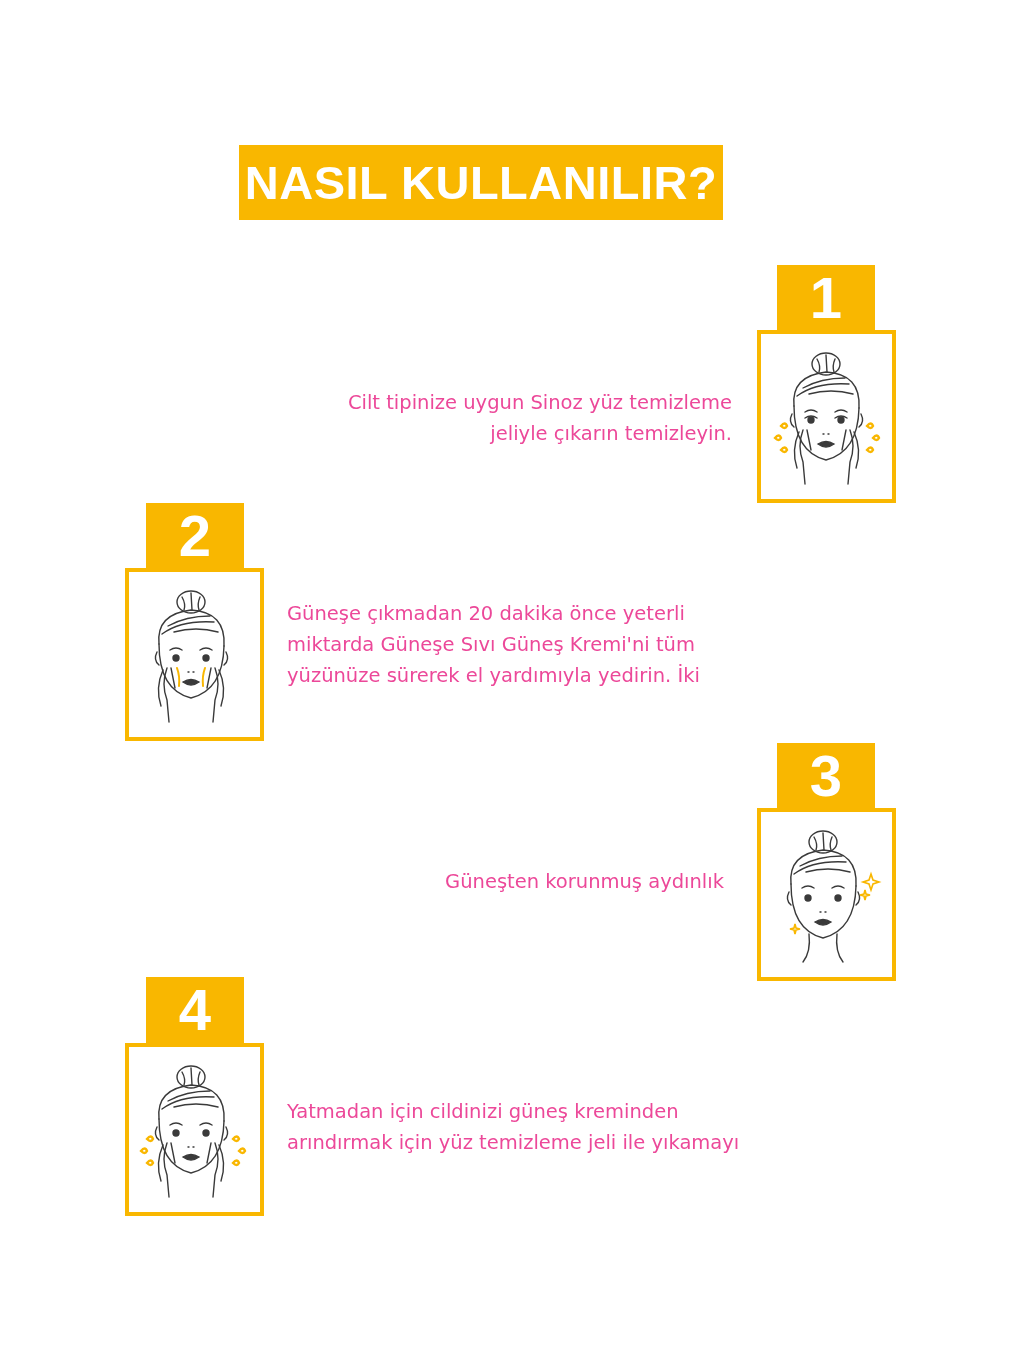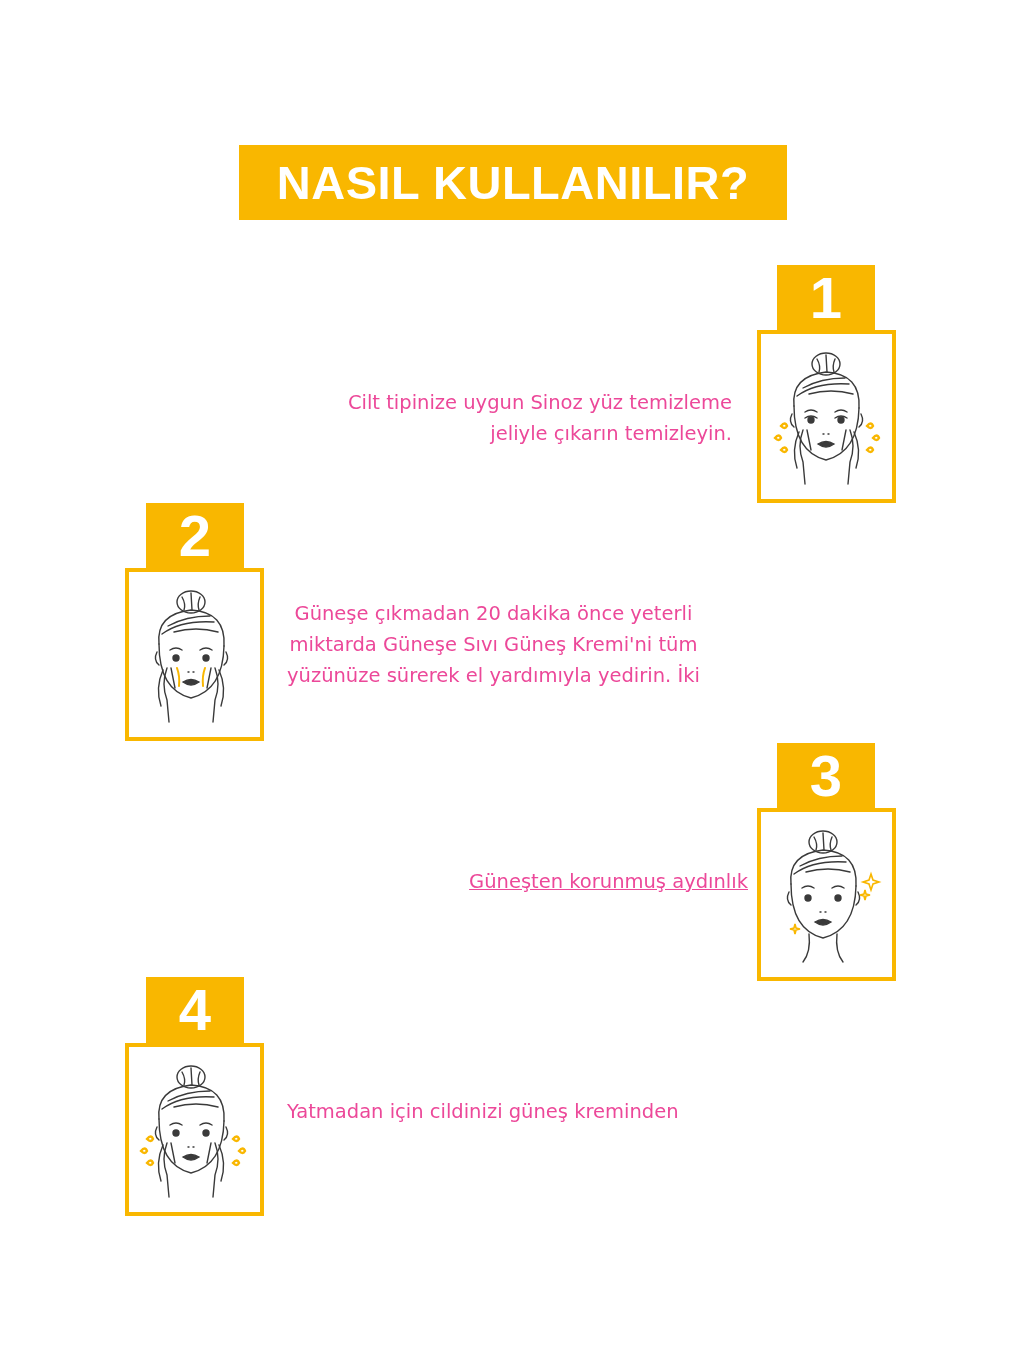--- a/index.html
+++ b/index.html
@@ -1,17 +1,17 @@
 <!DOCTYPE html>
 <html><head>
 <meta charset="utf-8">
 <style>
   html, body { margin: 0; padding: 0; background: #ffffff; }
   body { width: 1020px; height: 1360px; position: relative; overflow: hidden; font-family: "DejaVu Sans", sans-serif; }
-  .title-banner { position: absolute; left: 239px; top: 145px; width: 548px; height: 75px; background: #F9B700; display: flex; align-items: center; justify-content: center; }
+  .title-banner { position: absolute; left: 239px; top: 145px; width: 484px; height: 75px; background: #F9B700; display: flex; align-items: center; justify-content: center; }
   .title-text { color: #ffffff; font-family: "Liberation Sans", sans-serif; font-weight: 700; font-size: 47px; letter-spacing: 0.5px; }
   .step-tab { position: absolute; width: 98px; height: 66px; background: #F9B700; display: flex; align-items: center; justify-content: center; }
   .step-num { color: #ffffff; font-family: "Liberation Sans", sans-serif; font-weight: 700; font-size: 58px; line-height: 1; }
   .step-frame { position: absolute; width: 131px; height: 165px; border: 4px solid #F9B700; background: #ffffff; }
   .step-frame svg { position: absolute; left: 0; top: 0; width: 131px; height: 165px; }
   .step-text { position: absolute; color: #ec4899; font-family: "DejaVu Sans", sans-serif; font-size: 19.5px; line-height: 31px; white-space: nowrap; }
   .step-text.right { text-align: right; }
   .line { display: block; }
 </style>
 </head>
@@ -72,21 +72,21 @@
     <path d="M59 100 L60 100 M64 100 L65 100"></path>
     <path d="M54 110 Q62 105 70 110 Q62 116 54 110 Z" fill="#3a3a3a"></path>
     <path d="M38 96 Q32 112 38 128 L40 150 M42 96 L46 116 M34 98 Q26 116 32 134"></path>
     <path d="M86 96 Q92 112 86 128 L84 150 M82 96 L78 116 M90 98 Q98 116 92 134"></path>
     <g stroke="#F9B700" stroke-width="2">
       <path d="M48 96 Q51 104 50 114"></path>
         <path d="M76 96 Q73 104 74 114"></path>
     </g>
   </svg>
 </div>
-<div class="step-text" style="left:287px; top:598px;text-align:center;">
+<div class="step-text" style="left:287px; top:598px;">
   <span class="line">Güneşe çıkmadan 20 dakika önce yeterli</span>
   <span class="line">miktarda Güneşe Sıvı Güneş Kremi'ni tüm</span>
   <span class="line">yüzünüze sürerek el yardımıyla yedirin. İki</span>
 </div>
 
 <div class="step-tab" style="left:777px; top:743px;">
   <span class="step-num">3</span>
 </div>
 <div class="step-frame" style="left:757px; top:808px;">
   <svg viewBox="0 0 131 165" fill="none" stroke="#3a3a3a" stroke-width="1.4" stroke-linecap="round">
@@ -102,21 +102,21 @@
     <path d="M59 100 L60 100 M64 100 L65 100"></path>
     <path d="M54 110 Q62 105 70 110 Q62 116 54 110 Z" fill="#3a3a3a"></path>
     <path d="M48 122 Q50 140 42 150 M76 122 Q74 140 82 150"></path>
     <g stroke="#F9B700" stroke-width="1.6">
       <path d="M110 62 L112 68 L118 70 L112 72 L110 78 L108 72 L102 70 L108 68 Z"></path>
       <path d="M104 78 L105 82 L109 83 L105 84 L104 88 L103 84 L99 83 L103 82 Z"></path>
       <path d="M34 112 L35 116 L39 117 L35 118 L34 122 L33 118 L29 117 L33 116 Z"></path>
     </g>
   </svg>
 </div>
-<div class="step-text right" style="right:272px; top:866px;text-decoration:underline;">
+<div class="step-text right" style="right:296px; top:866px;">
   <span class="line">Güneşten korunmuş aydınlık</span>
 </div>
 
 <div class="step-tab" style="left:146px; top:977px;">
   <span class="step-num">4</span>
 </div>
 <div class="step-frame" style="left:125px; top:1043px;">
   <svg viewBox="0 0 131 165" fill="none" stroke="#3a3a3a" stroke-width="1.4" stroke-linecap="round">
     <ellipse cx="62" cy="30" rx="14" ry="11"></ellipse>
     <path d="M53 25 Q57 32 55 38 M62 21 L63 38 M71 25 Q68 32 70 38"></path>
@@ -136,13 +136,14 @@
         <path d="M12 104 q4 -5 6 0 q-2 4 -6 0 Z"></path>
         <path d="M18 116 q4 -5 6 0 q-2 4 -6 0 Z"></path>
       <path d="M104 92 q4 -5 6 0 q-2 4 -6 0 Z"></path>
         <path d="M110 104 q4 -5 6 0 q-2 4 -6 0 Z"></path>
         <path d="M104 116 q4 -5 6 0 q-2 4 -6 0 Z"></path>
     </g>
   </svg>
 </div>
 <div class="step-text" style="left:287px; top:1096px;">
   <span class="line">Yatmadan için cildinizi güneş kreminden</span>
+  <span class="line">arındırmak için yüz temizleme jeli ile yıkamayı</span>
 </div>
 
 </body></html>

